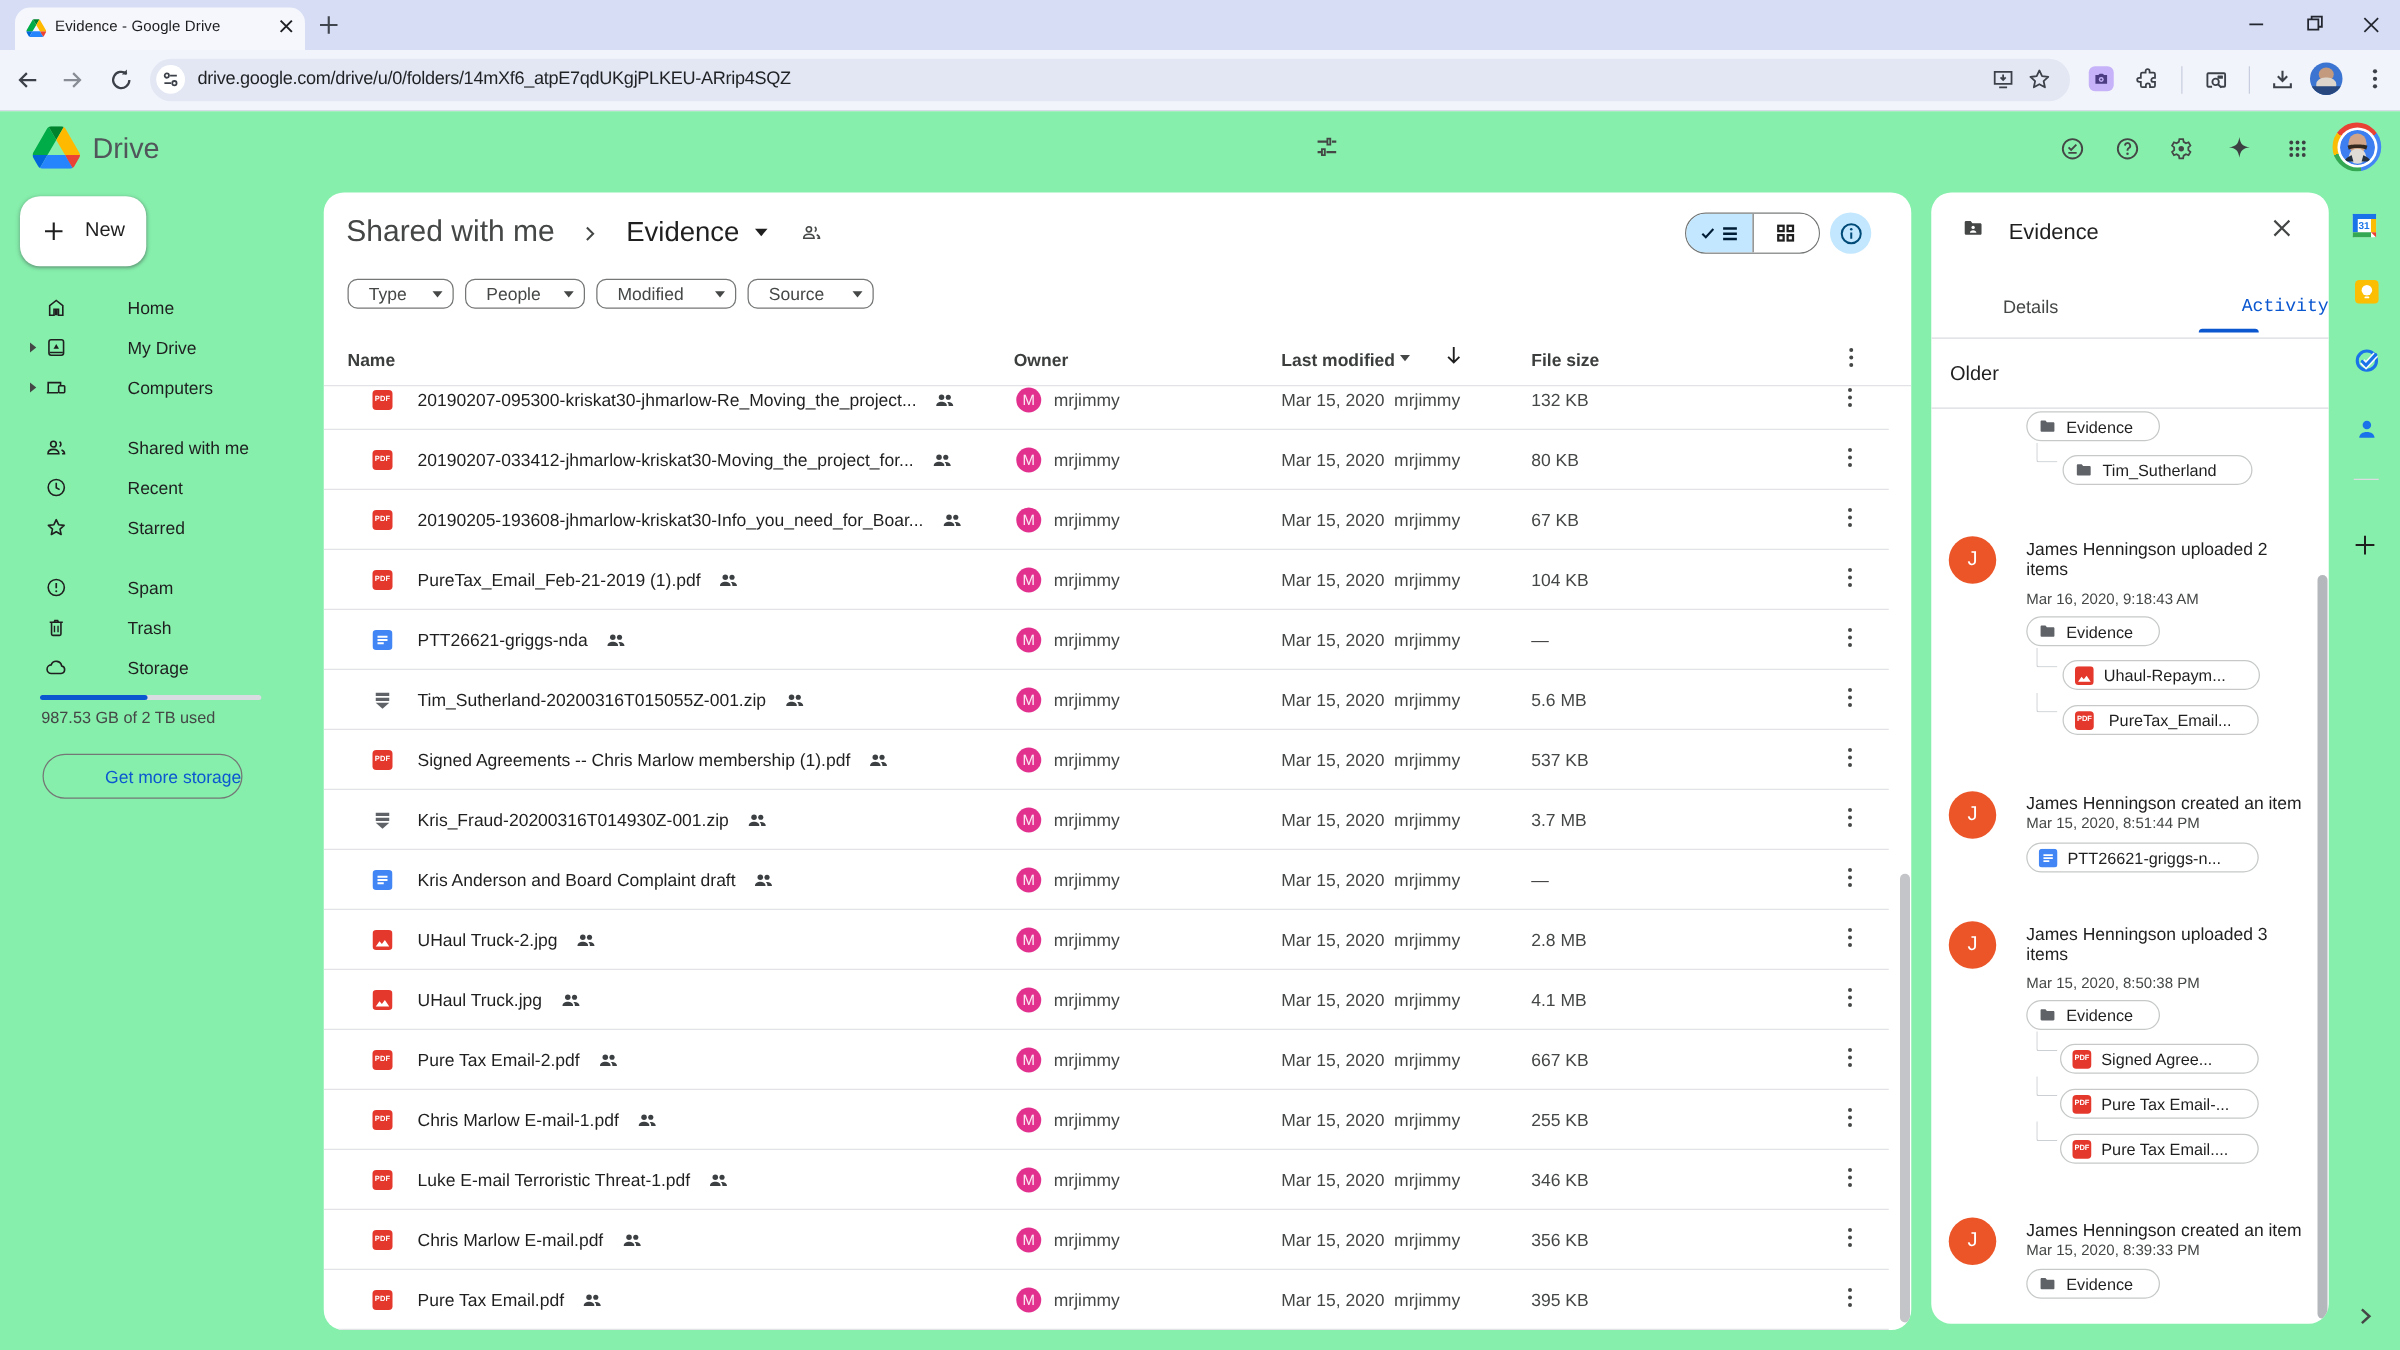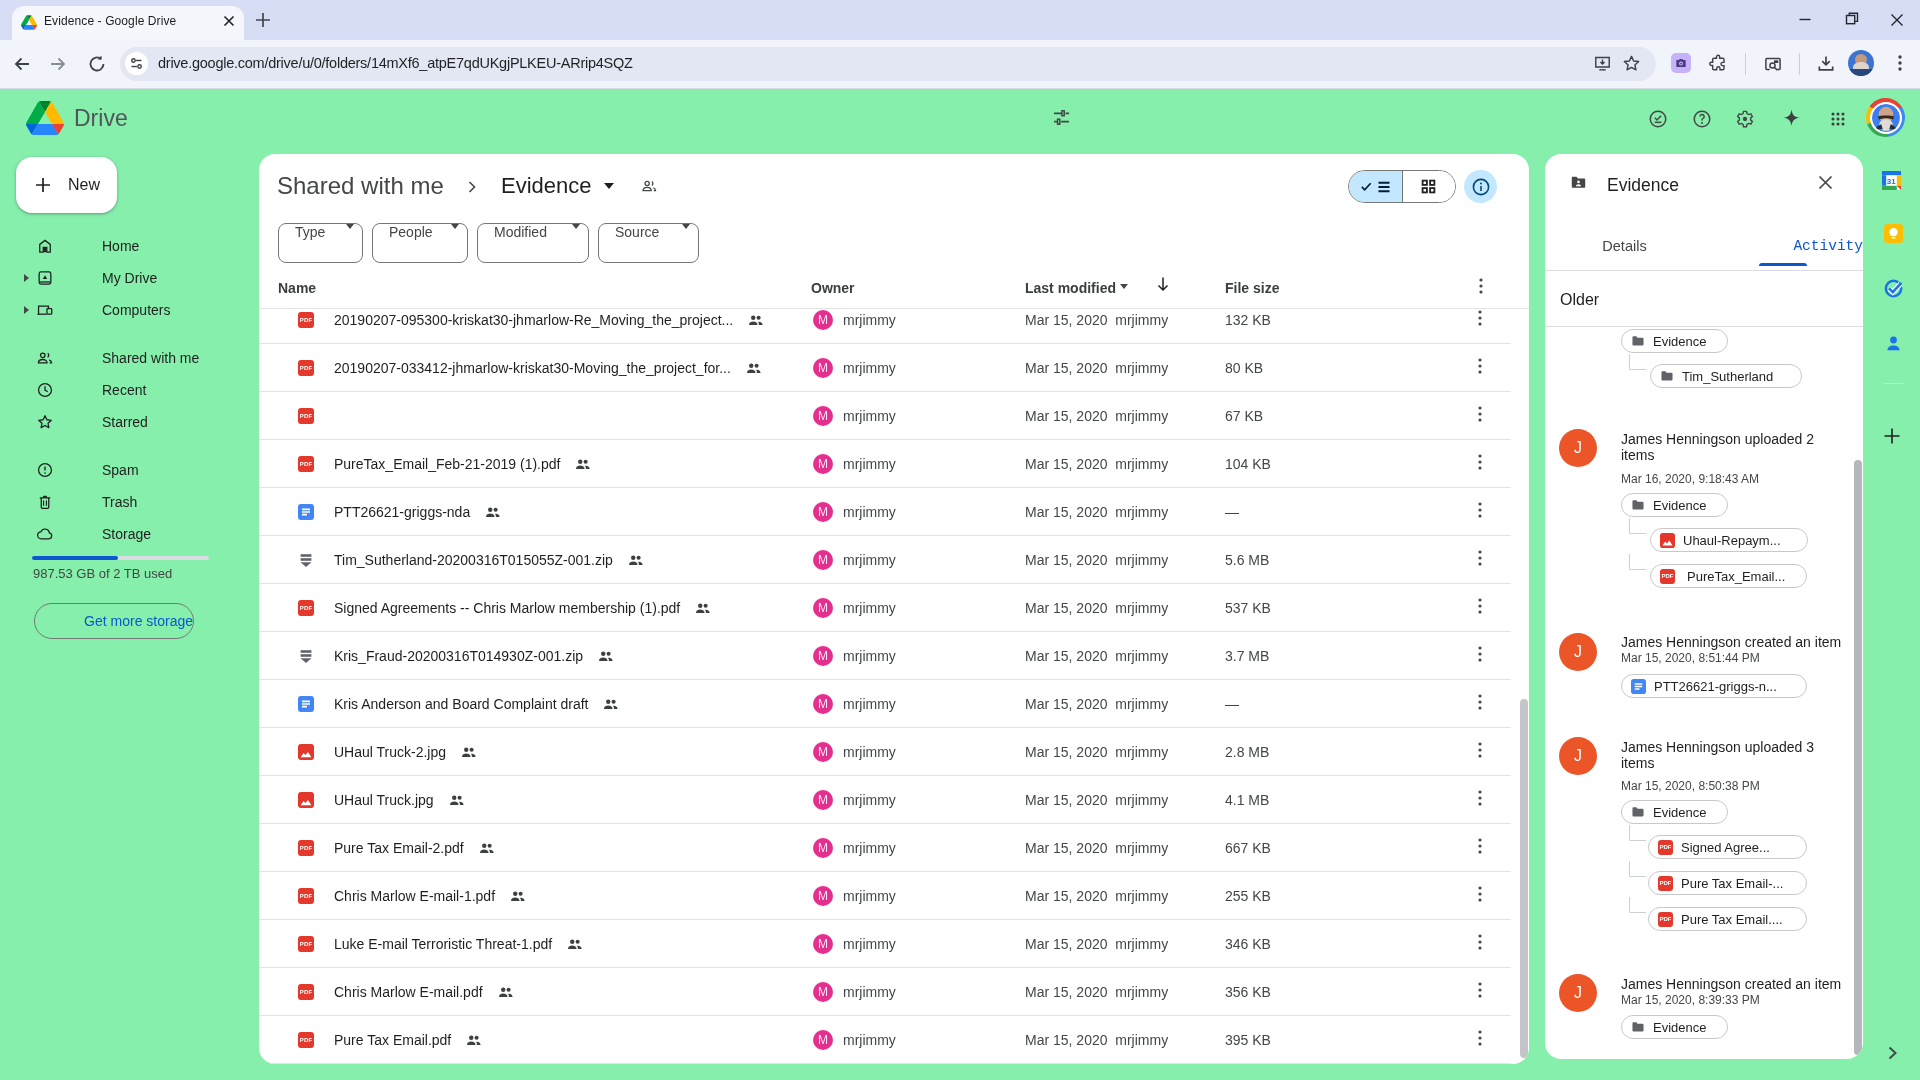--- a/index.html
+++ b/index.html
@@ -39,22 +39,22 @@
   .navarrow { position:absolute; left:24px; top:50%; transform:translateY(-50%); width:0; height:0;
               border-left:5px solid #444746; border-top:4px solid transparent; border-bottom:4px solid transparent; }
   .storagebar { position:absolute; left:32px; top:467px; width:177px; height:4px; border-radius:2px; background:#d9dce1; }
   .storagebar > div { width:86px; height:4px; border-radius:2px; background:#0b57d0; }
   .storagetext { position:absolute; left:33px; top:477px; font-size:13px; color:#444746; }
   .morebtn { position:absolute; left:34px; top:514px; width:160px; height:36px; border:1px solid #747775; border-radius:18px;
              color:#0b57d0; font-size:14px; text-align:right; line-height:34px; }
 
   
   .maincard { position:absolute; left:259px; top:65px; width:1270px; height:910px; background:#fff; border-radius:16px; overflow:hidden; }
-  .chip { position:absolute; height:40px; border:1px solid #747775; border-radius:8px; color:#444746; font-size:14px;
-          display:flex; padding:0 8px 0 16px; gap:8px; }
+  .chip { position:absolute; height:24px; border:1px solid #747775; border-radius:8px; color:#444746; font-size:14px;
+          display:flex; align-items:center; padding:0 8px 0 16px; gap:8px; }
   .caret { width:0; height:0; border-top:5px solid #444746; border-left:4.5px solid transparent; border-right:4.5px solid transparent; }
   .colhdr { position:absolute; top:126px; font-size:14px; color:#3b3e3d; font-weight:bold; }
   .hdrline { position:absolute; left:0px; top:154px; width:1270px; height:1px; background:#e1e3e6; }
   .row { position:absolute; left:0; width:1252px; height:48px; border-bottom:1px solid #e1e3e6; }
   .avatarM { position:absolute; left:554px; top:14px; width:20px; height:20px; border-radius:50%; background:#e2308e;
              color:#fde7f3; font-size:12px; text-align:center; line-height:20px; }
   .owner { position:absolute; left:584px; top:16px; font-size:14px; color:#444746; }
   .fdate { position:absolute; left:766px; top:16px; font-size:14px; color:#444746; }
   .fsize { position:absolute; left:966px; top:16px; font-size:14px; color:#444746; }
   .rowdots { position:absolute; left:1219px; top:14px; }
@@ -416,20 +416,29 @@
       <div class="fdate">Mar 15, 2020&nbsp;&nbsp;mrjimmy</div>
       <div class="fsize">80 KB</div>
       <svg class="rowdots" width="4" height="16" viewBox="0 0 4 16">
           <circle cx="2" cy="2" r="1.6" fill="#444746"></circle>
           <circle cx="2" cy="8" r="1.6" fill="#444746"></circle>
           <circle cx="2" cy="14" r="1.6" fill="#444746"></circle>
         </svg>
     </div>
     <div class="row" style="top:238px">
       <div class="ic icpdf">PDF</div>
+      <div class="fitem">
+          <span>20190205-193608-jhmarlow-kriskat30-Info_you_need_for_Boar...</span>
+          <svg width="17" height="17" viewBox="0 0 24 24" fill="#3c4043">
+            <circle cx="8.8" cy="8.2" r="3.1"></circle>
+            <circle cx="16.4" cy="8.2" r="2.9"></circle>
+            <path d="M2.8 17.9c0-3 3.1-4.5 6-4.5s6 1.5 6 4.5v.3H2.8z"></path>
+            <path d="M16.6 13.6c2.7 0 5.4 1.4 5.4 4.3v.3h-5.2v-.9c0-1.4-.6-2.5-1.6-3.4.5-.2 1-.3 1.4-.3z"></path>
+          </svg>
+        </div>
       <div class="avatarM">M</div>
         <div class="owner">mrjimmy</div>
       <div class="fdate">Mar 15, 2020&nbsp;&nbsp;mrjimmy</div>
       <div class="fsize">67 KB</div>
       <svg class="rowdots" width="4" height="16" viewBox="0 0 4 16">
           <circle cx="2" cy="2" r="1.6" fill="#444746"></circle>
           <circle cx="2" cy="8" r="1.6" fill="#444746"></circle>
           <circle cx="2" cy="14" r="1.6" fill="#444746"></circle>
         </svg>
     </div>

